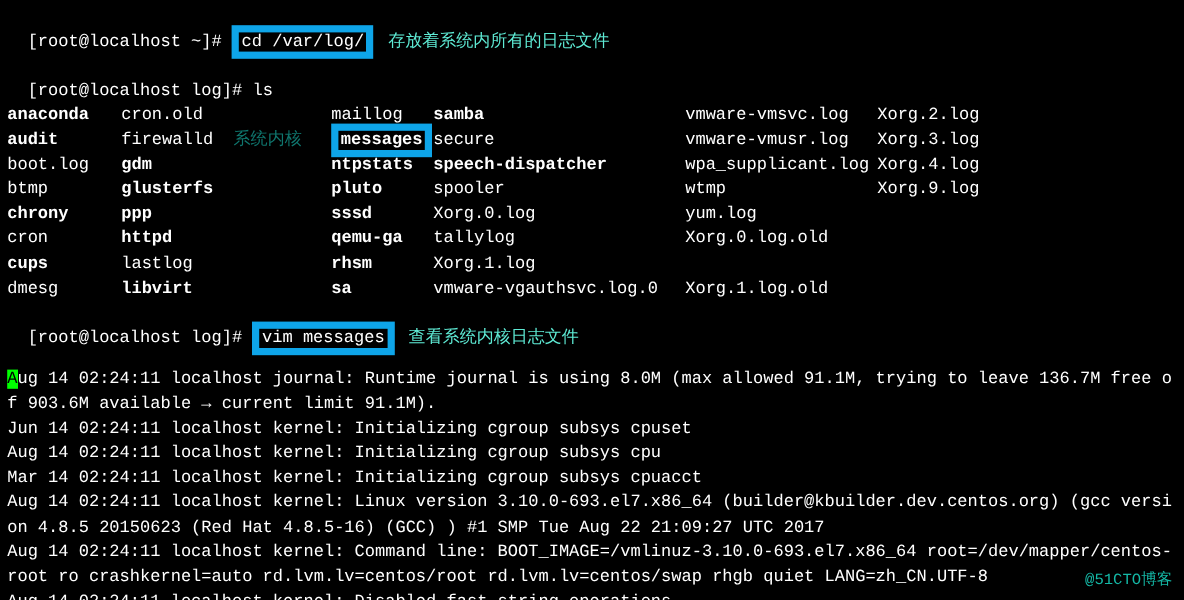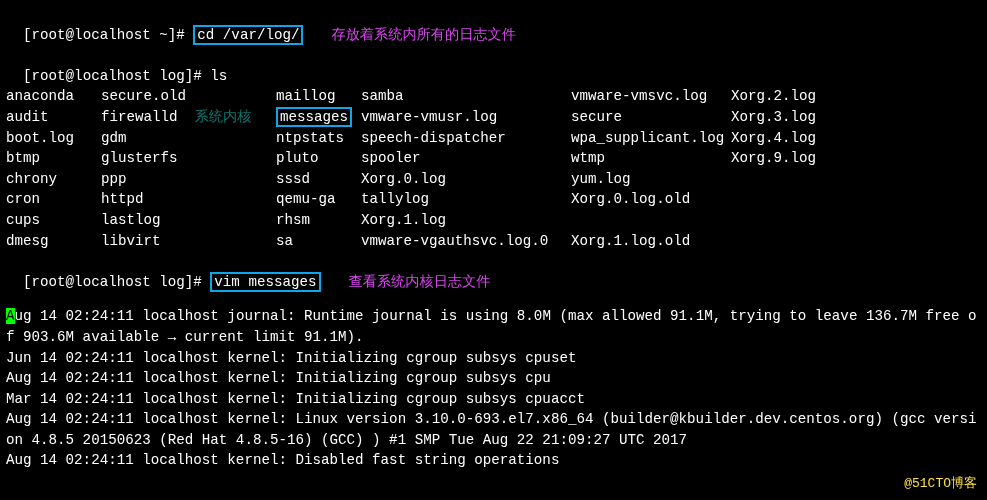--- a/index.html
+++ b/index.html
@@ -16,29 +16,29 @@
       padding: 4px 6px;
       width: 987px;
       height: 500px;
       overflow: hidden;
       position: relative;
     }
     .prompt-line {
       white-space: pre;
     }
     .red-box {
-      border: 2px solid #0ea5e9;
+      border: 6px solid #0ea5e9;
       padding: 0 2px;
     }
     .red-annotation {
-      color: #d946ef;
-      margin-left: 28px;
+      color: #5eead4;
+      margin-left: 12px;
     }
     .bold {
-      font-weight: normal;
+      font-weight: bold;
     }
     .file-grid {
       display: grid;
       grid-template-columns: 95px 175px 85px 210px 160px 120px;
       white-space: nowrap;
     }
     .file-grid > span {
       white-space: pre;
     }
     .cursor-block {
@@ -46,53 +46,53 @@
       color: #000;
     }
     .log-line {
       white-space: pre-wrap;
       word-break: break-all;
     }
     .watermark {
       position: absolute;
       right: 10px;
       bottom: 6px;
-      color: #fde047;
+      color: #14b8a6;
       font-size: 13px;
     }
     .inline-annotation {
       color: #0f766e;
     }
   </style>
 </head>
 <body>
 
 <div class="prompt-line">
   <span>[root@localhost ~]# </span><span class="red-box">cd /var/log/</span><span class="red-annotation">存放着系统内所有的日志文件</span>
 </div>
 
 <div class="prompt-line">
   <span>[root@localhost log]# </span><span>ls</span>
 </div>
 
 <div id="ls-output">
     <div class="file-grid">
       <span class="bold">anaconda</span>
-      <span>secure.old</span>
+      <span>cron.old</span>
       <span>maillog</span>
       <span class="bold">samba</span>
       <span>vmware-vmsvc.log</span>
       <span>Xorg.2.log</span>
     </div>
     <div class="file-grid">
       <span class="bold">audit</span>
       <span><span>firewalld</span><span class="inline-annotation">  系统内核</span></span>
       <span><span class="red-box bold">messages</span></span>
+      <span>secure</span>
       <span>vmware-vmusr.log</span>
-      <span>secure</span>
       <span>Xorg.3.log</span>
     </div>
     <div class="file-grid">
       <span>boot.log</span>
       <span class="bold">gdm</span>
       <span class="bold">ntpstats</span>
       <span class="bold">speech-dispatcher</span>
       <span>wpa_supplicant.log</span>
       <span>Xorg.4.log</span>
     </div>
@@ -141,16 +141,17 @@
 </div>
 
 <div style="height:14px"></div>
 
 <div id="log-output">
     <div class="log-line"><span class="cursor-block">A</span>ug 14 02:24:11 localhost journal: Runtime journal is using 8.0M (max allowed 91.1M, trying to leave 136.7M free of 903.6M available → current limit 91.1M).</div>
     <div class="log-line">Jun 14 02:24:11 localhost kernel: Initializing cgroup subsys cpuset</div>
     <div class="log-line">Aug 14 02:24:11 localhost kernel: Initializing cgroup subsys cpu</div>
     <div class="log-line">Mar 14 02:24:11 localhost kernel: Initializing cgroup subsys cpuacct</div>
     <div class="log-line">Aug 14 02:24:11 localhost kernel: Linux version 3.10.0-693.el7.x86_64 (builder@kbuilder.dev.centos.org) (gcc version 4.8.5 20150623 (Red Hat 4.8.5-16) (GCC) ) #1 SMP Tue Aug 22 21:09:27 UTC 2017</div>
+    <div class="log-line">Aug 14 02:24:11 localhost kernel: Command line: BOOT_IMAGE=/vmlinuz-3.10.0-693.el7.x86_64 root=/dev/mapper/centos-root ro crashkernel=auto rd.lvm.lv=centos/root rd.lvm.lv=centos/swap rhgb quiet LANG=zh_CN.UTF-8</div>
     <div class="log-line">Aug 14 02:24:11 localhost kernel: Disabled fast string operations</div>
   </div>
 
 <div class="watermark">@51CTO博客</div>
 
 </body></html>

